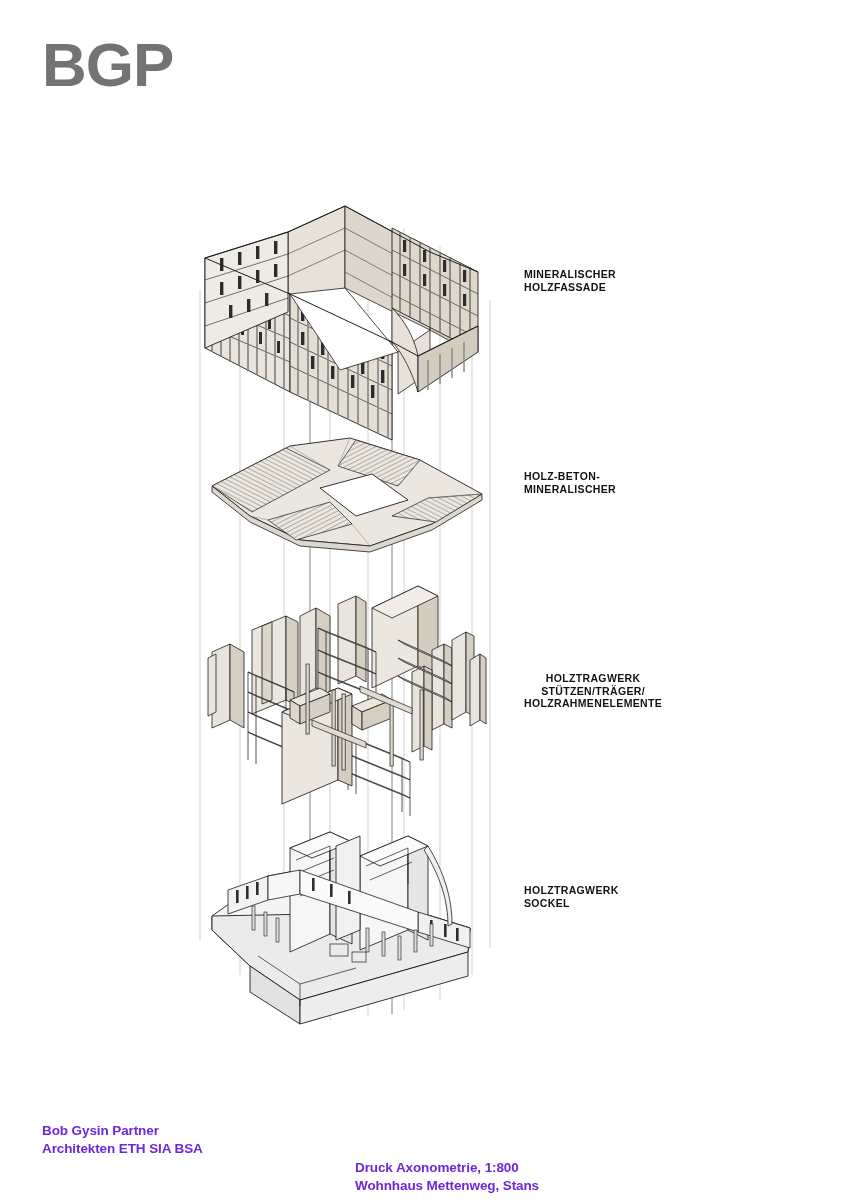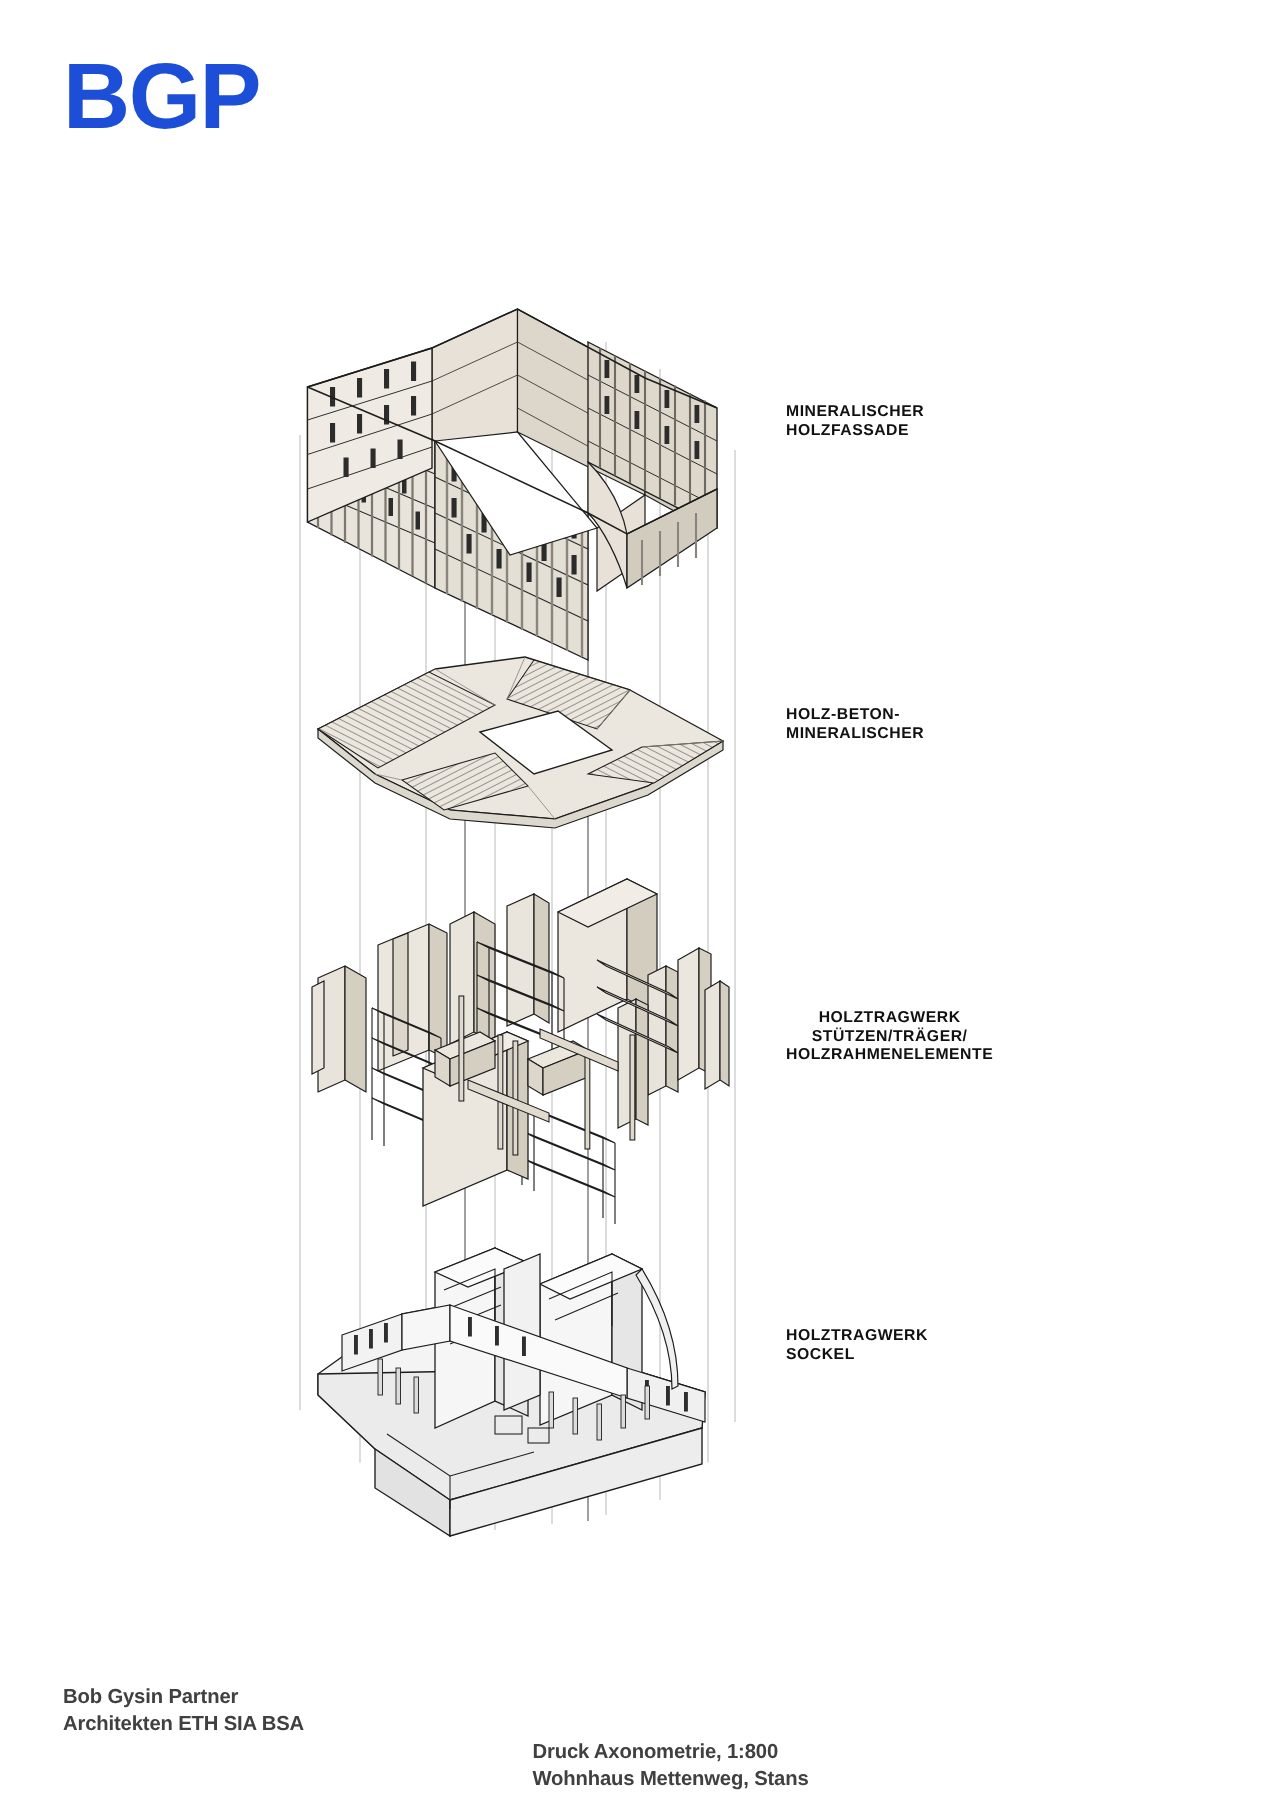--- a/index.html
+++ b/index.html
@@ -8,21 +8,21 @@
     font-family:"Liberation Sans","DejaVu Sans",sans-serif;
     color:#111111;
     -webkit-font-smoothing:antialiased;
   }
   .sheet{position:absolute;inset:0;background:#ffffff;}
 
   
   .logo{
     position:absolute;left:42px;top:34px;
     font-size:62px;line-height:62px;font-weight:700;
-    letter-spacing:-1px;color:#1d4ed8;
+    letter-spacing:-1px;color:#737373;
     font-family:"Liberation Sans","DejaVu Sans",sans-serif;
     white-space:pre;
   }
 
   
   .drawing{position:absolute;left:0;top:0;width:848px;height:1200px;}
   .drawing svg{display:block;width:848px;height:1200px;}
 
   
   .label{
@@ -34,21 +34,21 @@
   .label-1{top:268px;}
   .label-2{top:470px;}
   .label-3{top:672px;text-align:center;}
   .label-4{top:884px;}
 
   
   .footer{position:absolute;left:0;top:1122px;width:848px;height:60px;}
   .footer-col{
     position:absolute;top:0;
     font-size:13.5px;line-height:17.5px;font-weight:700;
-    letter-spacing:-0.1px;color:#404040;
+    letter-spacing:-0.1px;color:#6d28d9;
     white-space:pre-line;
   }
   .footer-col-1{left:42px;}
   .footer-col-2{left:355px;margin-top:37px;}
 </style>
 </head>
 <body>
 
 <div class="sheet">
 

